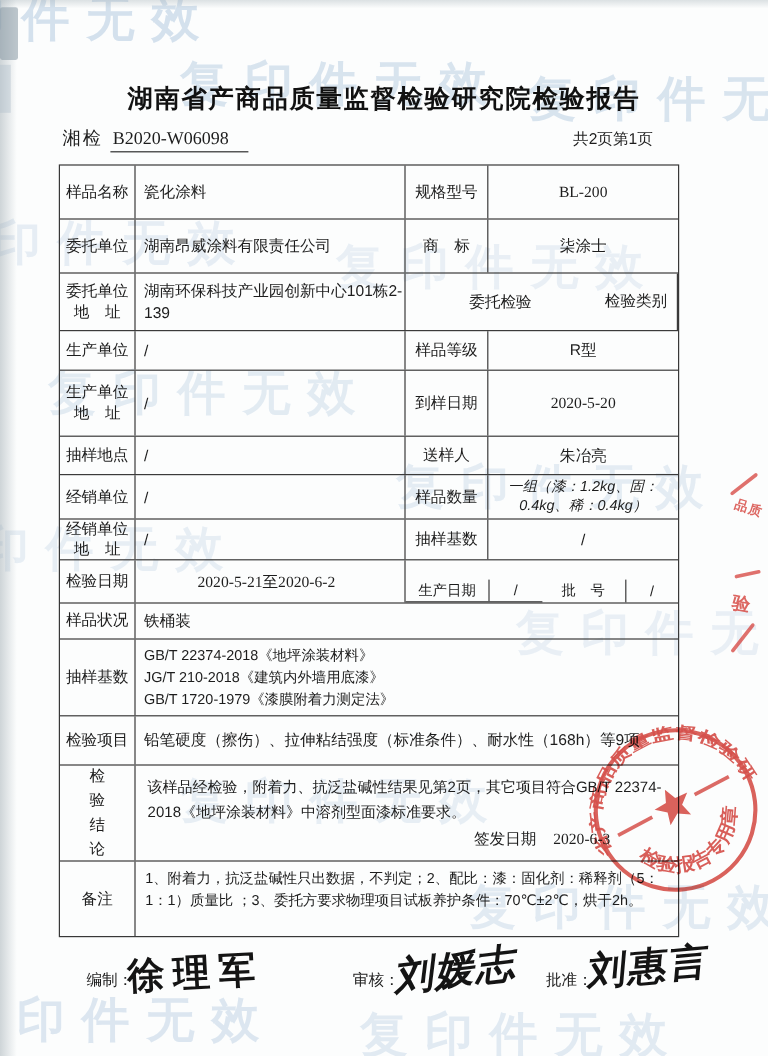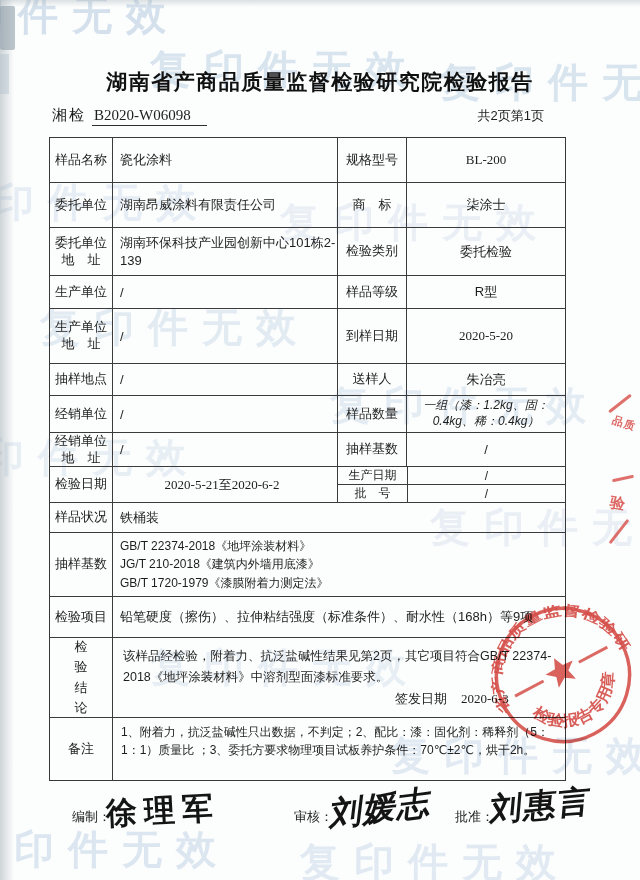--- a/index.html
+++ b/index.html
@@ -39,21 +39,21 @@
   .lab { display:flex; flex-direction:column; align-items:center; justify-content:center;
     font-size:13px; line-height:1.3; text-align:center; }
   .val-l { display:flex; align-items:center; padding-left:7px; font-size:13px; }
   .val-c { display:flex; align-items:center; justify-content:center;
     font-size:13px; text-align:center; }
   .num { font-family:"Liberation Serif","DejaVu Serif",serif; }
   .small { font-size:12px; line-height:1.3; padding:0 4px;font-style:italic; }
   
   .date-spread { display:flex; align-items:center; justify-content:center;
     padding:0 18px 0 12px; font-size:13px; width:100%; box-sizing:border-box; }
-  .sub-col { flex:1; display:flex; flex-direction:column; }
+  .sub-col { flex:1; display:flex; flex-direction:row;margin-top:16px; }
   .sub-row { flex:1; display:flex; }
   .sub-row.first { border-bottom:1px solid #3b3b3b; }
   .sub-l { width:69px; border-right:1px solid #3b3b3b; display:flex; align-items:center;
     justify-content:center; font-size:12px; }
   .sub-v { flex:1; display:flex; align-items:center; justify-content:center; font-size:12px; }
   
   .basis { display:flex; flex-direction:column; justify-content:center;
     padding-left:7px; font-size:12px; line-height:1.55; }
   
   .v-label { width:16px; word-break:break-all; line-height:1.55; text-align:center;
@@ -130,22 +130,22 @@
       <div class="cell c-l2 lab">商　标</div>
       <div class="cell c-v2 val-c">柒涂士</div>
     </div>
 
     <div class="row" style="height:48px;">
       <div class="cell c-l1 lab">
         <span>委托单位</span>
         <span>地　址</span>
       </div>
       <div class="cell c-v1 val-l" style="line-height:1.35;">湖南环保科技产业园创新中心101栋2-139</div>
+      <div class="cell c-v2 val-c">委托检验</div>
       <div class="cell c-l2 lab">检验类别</div>
-      <div class="cell c-v2 val-c">委托检验</div>
     </div>
 
     <div class="row" style="height:33px;">
       <div class="cell c-l1 lab">生产单位</div>
       <div class="cell c-v1 val-l">/</div>
       <div class="cell c-l2 lab">样品等级</div>
       <div class="cell c-v2 val-c">R型</div>
     </div>
 
     <div class="row" style="height:55px;">

